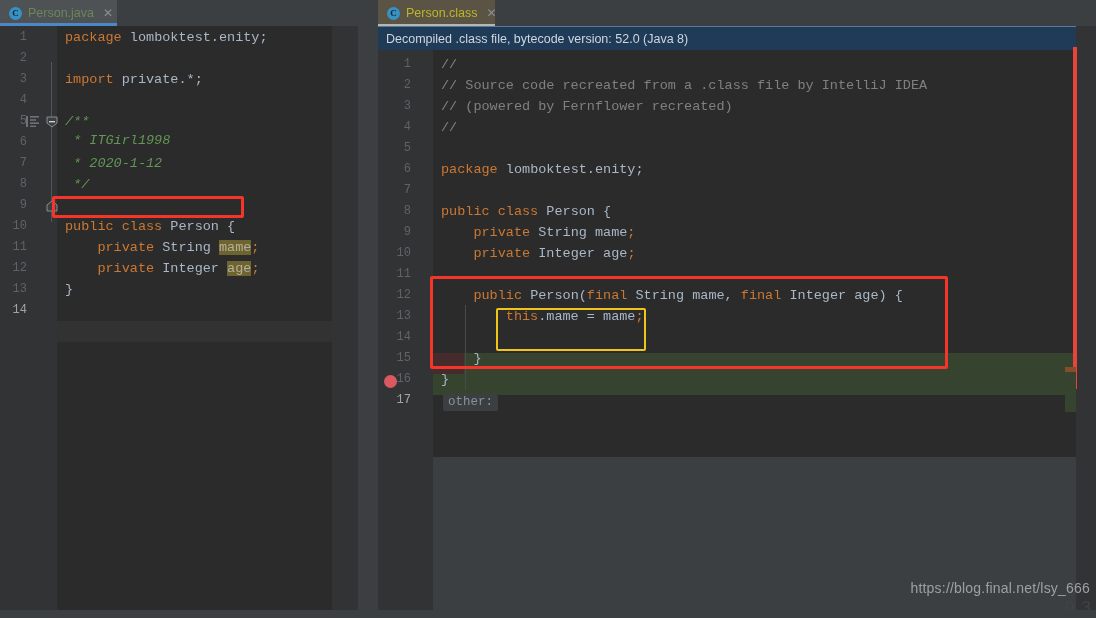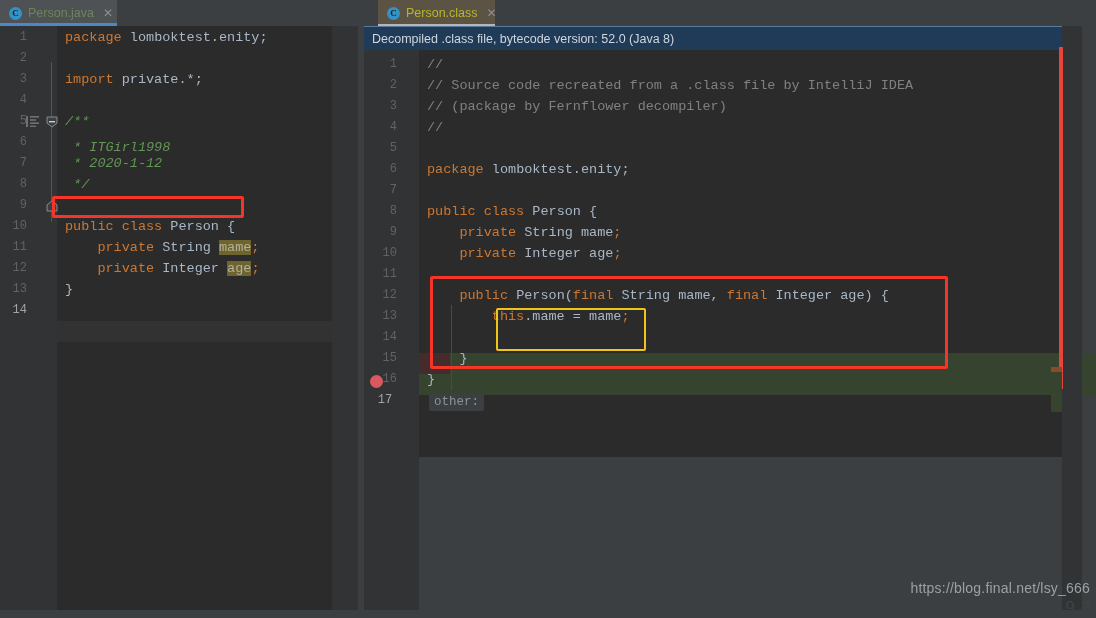--- a/index.html
+++ b/index.html
@@ -28,26 +28,26 @@
   .ed-left .gutter{position:absolute;left:0;top:0;width:57px;height:592px;background:#313335;}
   .ed-left .gline{position:absolute;right:30px;width:24px;text-align:right;font:12px "Liberation Mono",monospace;color:#606366;}
   .ed-left .gline.cur{color:#a4a3a3;}
   .ed-left .code{position:absolute;left:57px;top:0;width:301px;height:592px;}
   .ed-left .fold-rail{position:absolute;left:51px;top:36px;width:1px;height:160px;background:#555;}
   .cline{position:absolute;left:8px;white-space:pre;font:13.5px/21px "Liberation Mono",monospace;color:#a9b7c6;}
   .ed-left .curline{position:absolute;left:57px;width:301px;height:21px;background:#323232;}
   .ed-left .stripe{position:absolute;left:332px;top:0;width:26px;height:592px;background:#313335;}
 
   
-  .ed-right{position:absolute;left:364px;top:26px;width:718px;height:431px;background:#2b2b2b;}
+  .ed-right{position:absolute;left:378px;top:26px;width:718px;height:431px;background:#2b2b2b;}
   .notice{position:absolute;left:0;top:0;width:718px;height:24px;background:#1f3b57;border-top:1px solid #5a7a9b;box-sizing:border-box;
           display:flex;align-items:center;padding-left:8px;font-size:12.5px;color:#cfd6dd;}
   .ed-right .gutter{position:absolute;left:0;top:24px;width:55px;height:568px;background:#313335;}
   .ed-right .gline{position:absolute;right:22px;width:24px;text-align:right;font:12px "Liberation Mono",monospace;color:#606366;}
-  .ed-right .gline.cur{color:#a4a3a3;text-align:center;}
+  .ed-right .gline.cur{color:#a4a3a3;}
   .ed-right .code{position:absolute;left:55px;top:24px;width:663px;height:568px;}
   .ed-right .bp{position:absolute;left:6px;width:13px;height:13px;border-radius:50%;background:#db5860;}
   .diffgreen{position:absolute;left:55px;width:1010px;height:21px;background:#36432f;}
   .diffmark{position:absolute;left:55px;width:31px;height:21px;background:#452b2b;}
   .indentline{position:absolute;width:1px;background:#4a4a4a;}
   .chip{position:absolute;padding:1px 5px;border-radius:2px;background:#3c3f41;color:#8e9295;font:12.5px/15px "Liberation Mono",monospace;}
   .ed-right .stripe{position:absolute;left:1065px;top:0;width:20px;height:592px;background:#313335;}
 
   
   .redbox{position:absolute;border:3px solid #f5342a;border-radius:2px;box-sizing:border-box;pointer-events:none;}
@@ -126,21 +126,21 @@
     <svg style="position:absolute;left:46px;top:174px;" width="12" height="12" viewBox="0 0 12 12">
       <path d="M6 1 L11 5 V11 H1 V5 Z" fill="#3c3f41" stroke="#8a8f92" stroke-width="1"></path>
     </svg>
 
     <div class="code">
       <div class="cline" style="top:1px;"><span class="kw">package</span> <span class="def">lomboktest.enity</span><span class="sem">;</span></div>
       <div class="cline" style="top:22px;"></div>
       <div class="cline" style="top:43px;"><span class="kw">import</span> <span class="def">private.*</span><span class="sem">;</span></div>
       <div class="cline" style="top:64px;"></div>
       <div class="cline" style="top:85px;"><span class="jd">/**</span></div>
-      <div class="cline" style="top:111px;text-align:center;"><span class="jd"> * ITGirl1998</span></div>
+      <div class="cline" style="top:104px;text-align:center;"><span class="jd"> * ITGirl1998</span></div>
       <div class="cline" style="top:127px;"><span class="jd"> * 2020-1-12</span></div>
       <div class="cline" style="top:148px;"><span class="jd"> */</span></div>
       <div class="cline" style="top:190px;"><span class="kw">public</span> <span class="kw">class</span> <span class="def">Person</span> <span class="sem">{</span></div>
       <div class="cline" style="top:211px;">    <span class="kw">private</span> <span class="def">String</span> <span class="hl">mame</span><span class="kw">;</span></div>
       <div class="cline" style="top:232px;">    <span class="kw">private</span> <span class="def">Integer</span> <span class="hl">age</span><span class="kw">;</span></div>
       <div class="cline" style="top:253px;"><span class="sem">}</span></div>
       <div class="cline" style="top:274px;"></div>
     </div>
 
     <div class="stripe"></div>
@@ -182,21 +182,21 @@
       <div class="gline cur" style="top:343px;">17</div>
 
       <div class="bp" style="top:325px;"></div>
     </div>
 
     <div class="code">
       <div class="indentline" style="left:32px;top:255px;height:85px;"></div>
 
       <div class="cline" style="top:4px;"><span class="cm">//</span></div>
       <div class="cline" style="top:25px;"><span class="cm">// Source code recreated from a .class file by IntelliJ IDEA</span></div>
-      <div class="cline" style="top:46px;"><span class="cm">// (package by Fernflower decompiler)</span></div>
+      <div class="cline" style="top:46px;"><span class="cm">// (powered by Fernflower recreated)</span></div>
       <div class="cline" style="top:67px;"><span class="cm">//</span></div>
       <div class="cline" style="top:88px;"></div>
       <div class="cline" style="top:109px;"><span class="kw">package</span> <span class="def">lomboktest.enity</span><span class="sem">;</span></div>
       <div class="cline" style="top:130px;"></div>
       <div class="cline" style="top:151px;"><span class="kw">public</span> <span class="kw">class</span> <span class="def">Person</span> <span class="sem">{</span></div>
       <div class="cline" style="top:172px;">    <span class="kw">private</span> <span class="def">String</span> <span class="def">mame</span><span class="kw">;</span></div>
       <div class="cline" style="top:193px;">    <span class="kw">private</span> <span class="def">Integer</span> <span class="def">age</span><span class="kw">;</span></div>
       <div class="cline" style="top:214px;"></div>
       <div class="cline" style="top:235px;">    <span class="kw">public</span> <span class="def">Person</span><span class="sem">(</span><span class="kw">final</span> <span class="def">String</span> <span class="def">mame</span><span class="sem">,</span> <span class="kw">final</span> <span class="def">Integer</span> <span class="def">age</span><span class="sem">) {</span></div>
       <div class="cline" style="top:256px;">        <span class="kw">this</span><span class="sem">.mame = mame</span><span class="kw">;</span></div>

